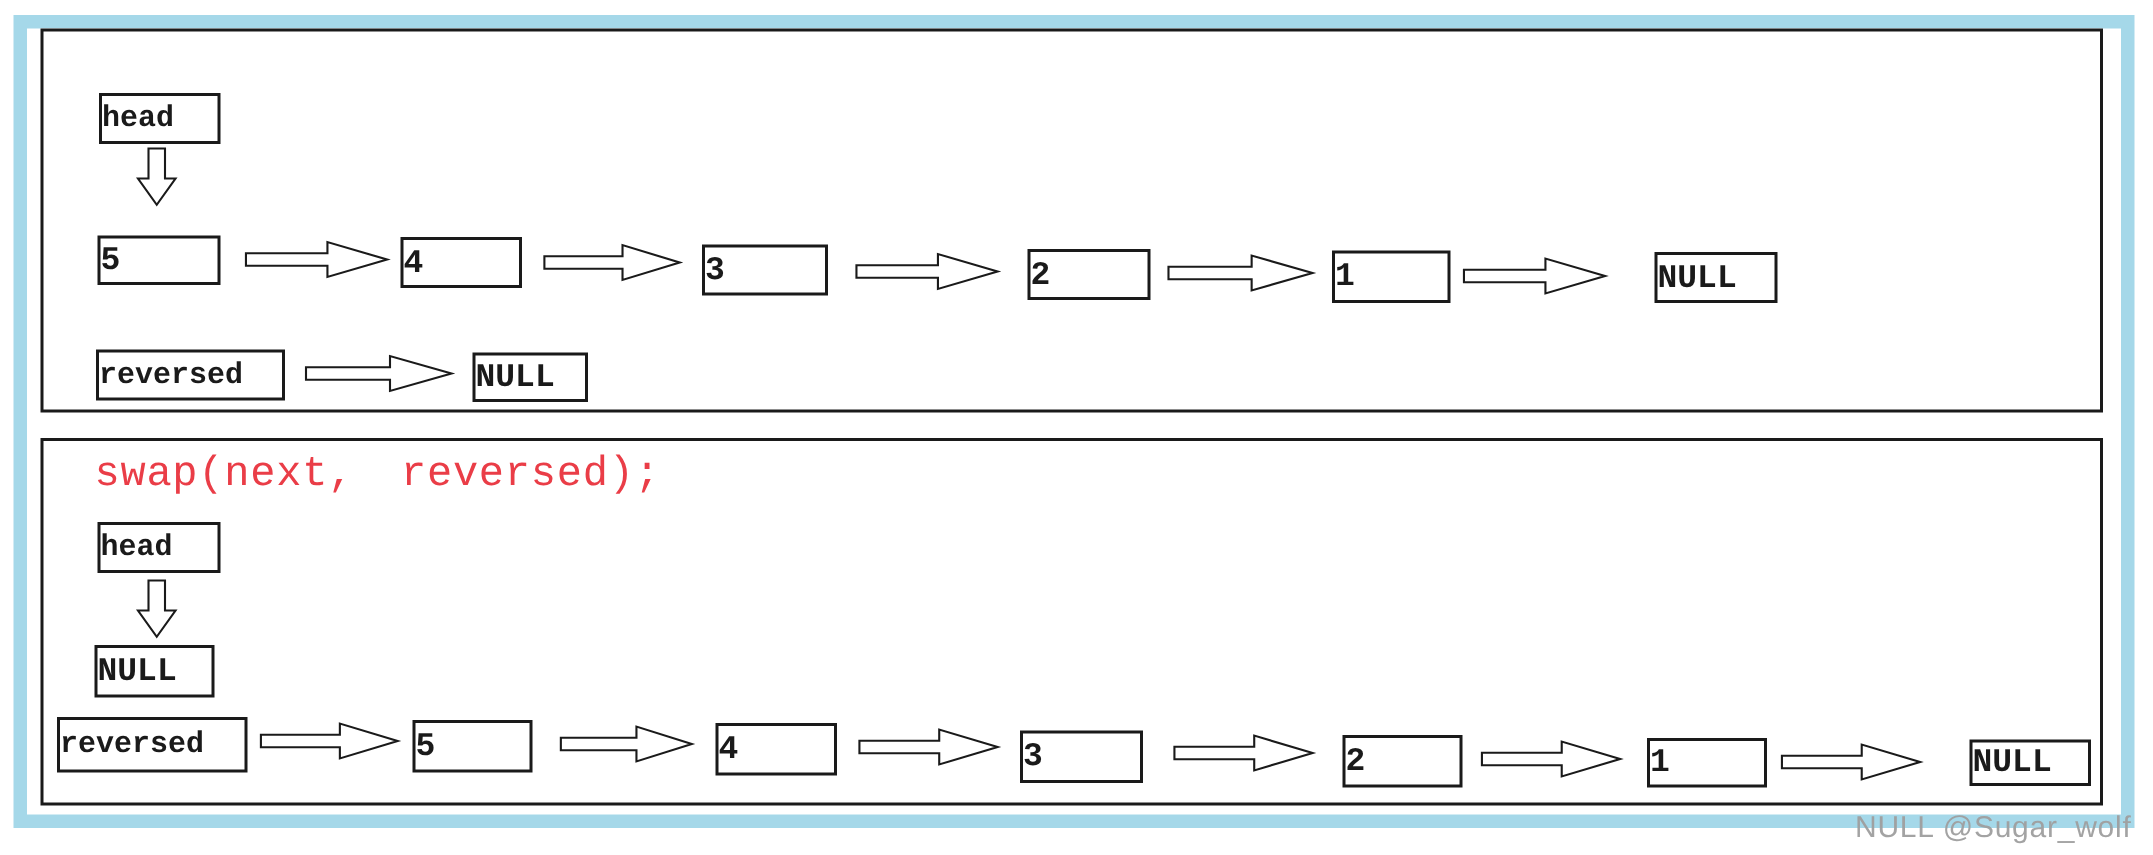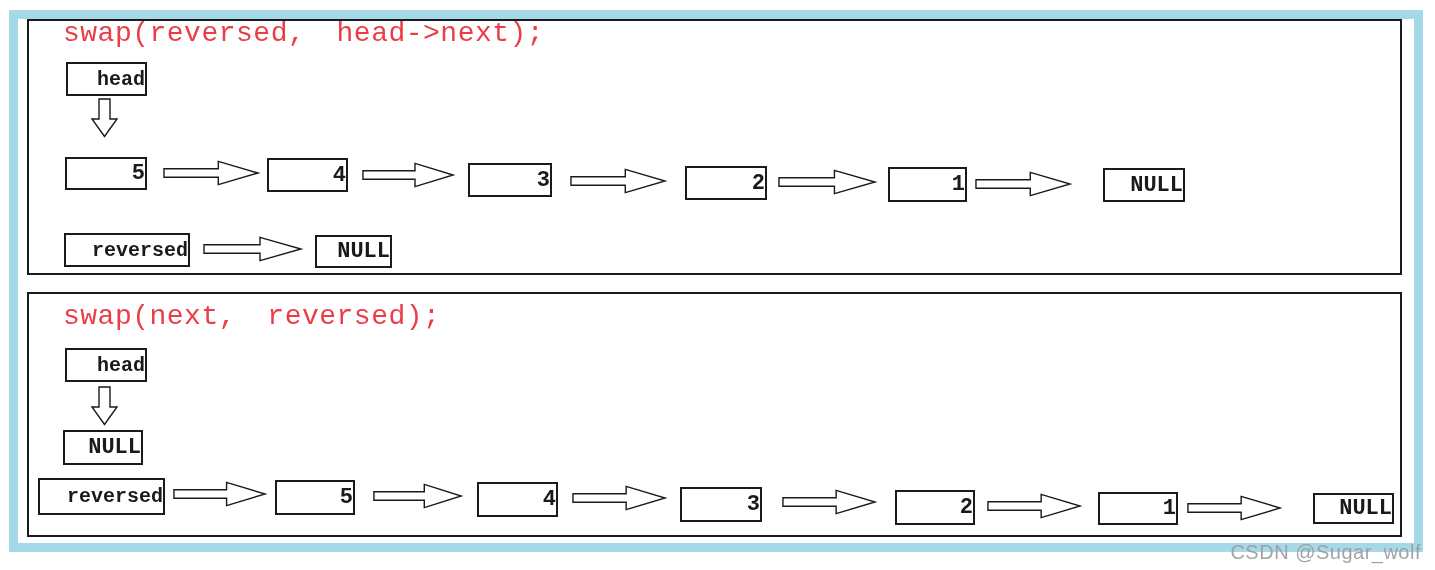--- a/index.html
+++ b/index.html
@@ -16,41 +16,40 @@
          border:9px solid var(--frame);background:transparent}
 
   .panel{position:absolute;left:27px;width:1375px;border:2px solid var(--ink);background:#fff}
   .panel.p1{top:19px;height:256px}
   .panel.p2{top:292px;height:245px}
 
   .code{position:absolute;font-family:"Liberation Mono",monospace;font-size:28px;
         color:var(--red);white-space:pre;word-spacing:14px;letter-spacing:.5px}
 
   .nbox{position:absolute;border:2px solid var(--ink);background:#fff;color:var(--ink);
-        display:flex;align-items:center;justify-content:flex-end;
+        display:flex;align-items:center;justify-content:flex-start;
         font-family:"Liberation Mono",monospace;font-weight:bold;font-size:22px}
   .nbox.small{font-size:20px}
 
   .rarrow{position:absolute;height:26px;overflow:visible}
   .rarrow polygon,.darrow polygon{fill:#fff;stroke:var(--ink);stroke-width:1.4}
   .darrow{position:absolute;overflow:visible}
 
   .watermark{position:absolute;right:14px;top:541px;font-size:20px;color:var(--wm);
              letter-spacing:.5px;opacity:.95;z-index:5}
 </style>
 </head>
 <body>
 
 <div class="canvas">
 
   <div class="frame"></div>
 
   <div class="panel p1"></div>
 
-  <div class="code" style="left:63px;top:18px">swap(reversed, head-&gt;next);</div>
 
   <div class="nbox small" style="left:66px;top:62px;width:81px;height:34px">
     <span>head</span>
   </div>
 
   <svg class="darrow" style="left:91px;top:98px" width="27" height="40" viewBox="0 0 27 40">
     <polygon points="8,1 19,1 19,21 26,21 13.5,38.5 1,21 8,21"></polygon>
   </svg>
 
   <div class="nbox" style="left:65px;top:157px;width:82px;height:33px">
@@ -146,15 +145,15 @@
   <div class="nbox" style="left:1098px;top:492px;width:80px;height:33px">
     <span>1</span>
   </div>
   <svg class="rarrow" style="left:1187px;top:495px;width:95px" viewBox="0 0 100 28" preserveAspectRatio="none">
     <polygon points="1,9.5 57,9.5 57,1.5 98,14 57,26.5 57,18.5 1,18.5" vector-effect="non-scaling-stroke"></polygon>
   </svg>
   <div class="nbox" style="left:1313px;top:493px;width:81px;height:31px">
     <span>NULL</span>
   </div>
 
-  <div class="watermark">CSDN @Sugar_wolf</div>
+  <div class="watermark">NULL @Sugar_wolf</div>
 
 </div>
 
 </body></html>

